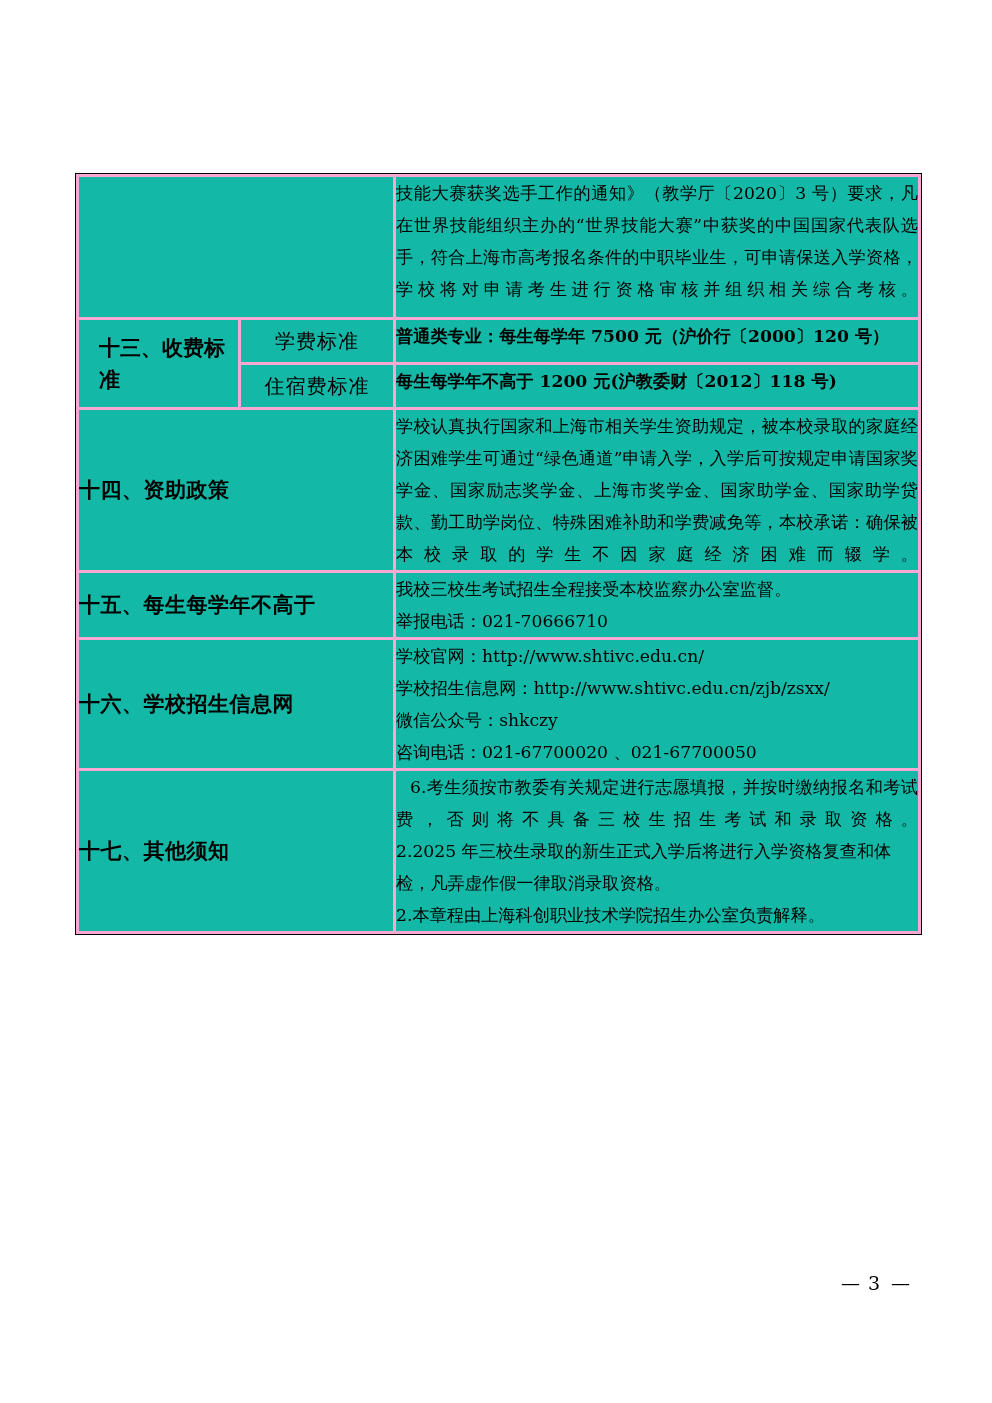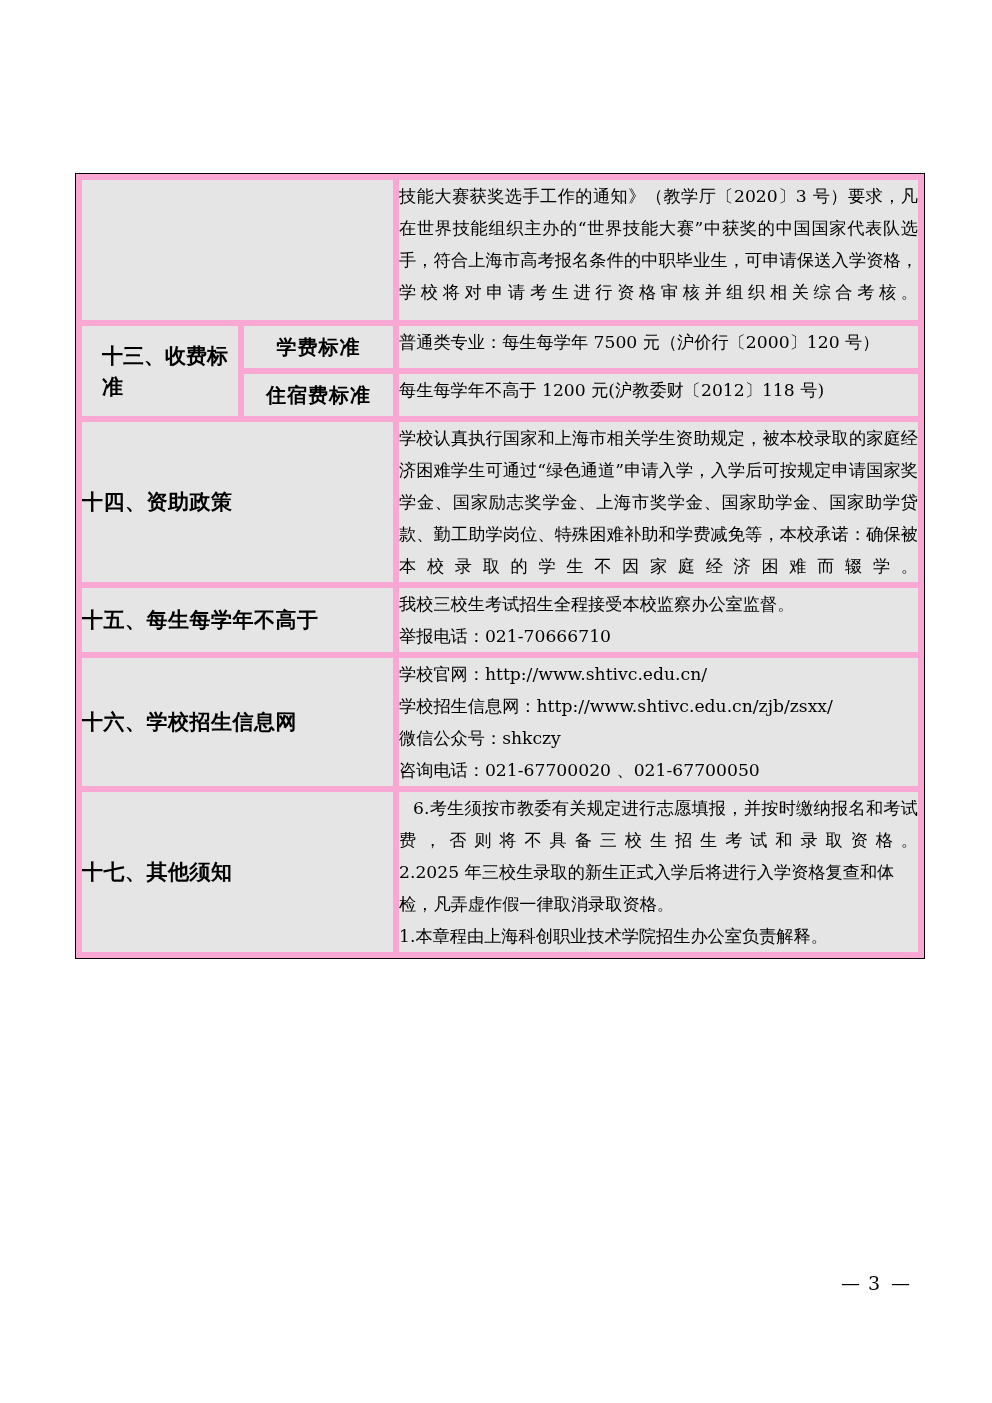--- a/index.html
+++ b/index.html
@@ -27,24 +27,24 @@
   
   .doc-table {
     position: absolute;
     left: 76px;
     top: 174px;
     width: 842px;
     border-collapse: collapse;
     table-layout: fixed;
   }
   .doc-table td {
-    border: 6px solid #f9a8d4;
+    border: 3px solid #f9a8d4;
     padding: 0;
     vertical-align: top;
-    background: #e5e5e5;
+    background: #14b8a6;
   }
   
   .doc-table {
     outline: 1px solid #000000;
   }
 
   .col-label  { width: 162px; }
   .col-sub    { width: 155px; }
   .col-body   { width: 525px; }
 
@@ -61,21 +61,21 @@
   .label-cell.vcenter {
     vertical-align: middle;
   }
   .label-cell.tight {
     padding-left: 20px;
     padding-right: 0px;
     letter-spacing: 0px;
   }
   .label-cell.sub {
     font-size: 20px;
-    font-weight: 700;
+    font-weight: 400;
     text-align: center;
     padding: 6px 4px;
     letter-spacing: 1px;
   }
 
   .body-cell {
     font-family: "DejaVu Serif", "Liberation Serif", serif;
     font-size: 17.2px;
     line-height: 32px;
     padding: 6px 8px 7px 9px;
@@ -90,21 +90,21 @@
     text-align: justify;
     text-align-last: justify;
   }
   .body-cell p.plain {
     text-align: left;
   }
   .body-cell p.indent1 {
     text-indent: 14px;
   }
 
-  .nowrap-line { white-space: nowrap; }
+  .nowrap-line { white-space: nowrap; font-weight: bold; }
 
   
   .page-number {
     position: absolute;
     left: 0;
     top: 1272px;
     width: 918px;
     text-align: right;
     font-family: "DejaVu Serif", "Liberation Serif", serif;
     font-size: 19px;
@@ -185,21 +185,21 @@
         </td>
       </tr>
 
       <tr>
         <td colspan="2" class="label-cell vcenter">
           <span>十七、其他须知</span>
         </td>
         <td class="body-cell">
           <p class="tj indent1">6.考生须按市教委有关规定进行志愿填报，并按时缴纳报名和考试费，否则将不具备三校生招生考试和录取资格。</p>
           <p class="plain">2.2025 年三校生录取的新生正式入学后将进行入学资格复查和体检，凡弄虚作假一律取消录取资格。</p>
-          <p class="plain">1.本章程由上海科创职业技术学院招生办公室负责解释。</p>
+          <p class="plain">2.本章程由上海科创职业技术学院招生办公室负责解释。</p>
         </td>
       </tr>
 
     </tbody>
   </table>
 
   <div class="page-number">
     <span class="dash">—</span><span>3</span><span class="dash">—</span>
   </div>
 

